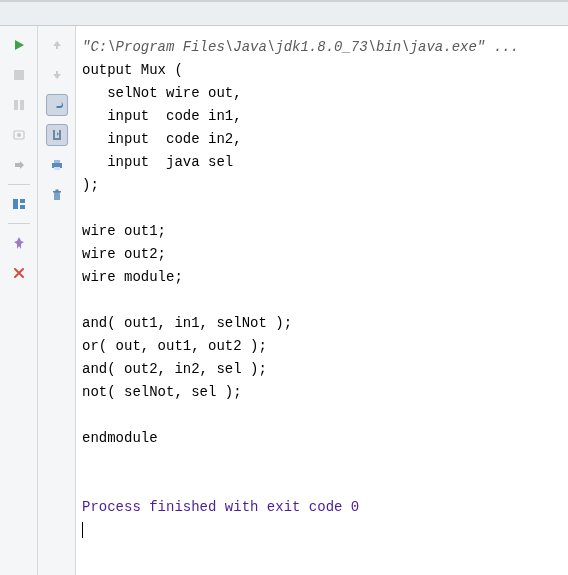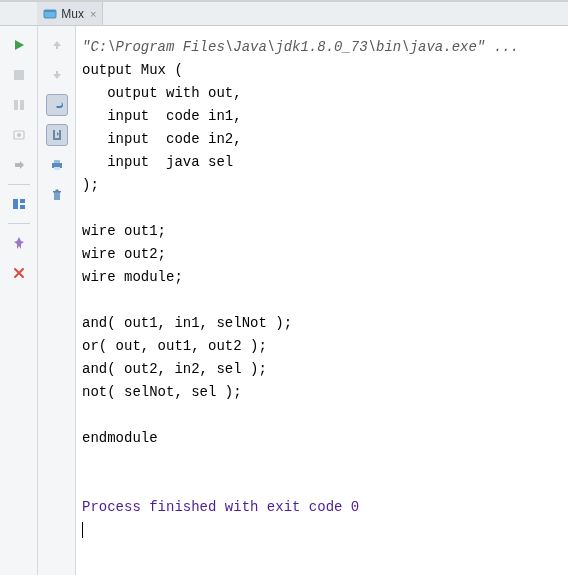--- a/index.html
+++ b/index.html
@@ -114,30 +114,20 @@
   .selected-btn {
     background: #cfd8e2;
     border: 1px solid #9aaac0;
   }
 </style>
 </head>
 <body>
 
 <div class="header">
   <span class="run-label">Run:</span>
-  <div class="tab">
-    <span class="tab-icon">
-      <svg width="14" height="14" viewBox="0 0 14 14">
-        <rect x="1" y="3" width="12" height="8" rx="1" fill="#6db4e3" stroke="#3a7bb0" stroke-width="0.8"></rect>
-        <rect x="1" y="3" width="12" height="2" fill="#4a93c9"></rect>
-      </svg>
-    </span>
-    <span class="tab-name">Mux</span>
-    <span class="tab-close">×</span>
-  </div>
 </div>
 
 <div class="body">
 
   <div class="left-gutter">
     <div class="icon-btn">
       <svg width="14" height="14" viewBox="0 0 14 14">
           <polygon points="3,2 12,7 3,12" fill="#3fa24a"></polygon>
         </svg>
     </div>
@@ -219,21 +209,21 @@
       <svg width="14" height="14" viewBox="0 0 14 14">
           <path d="M4 4h6v8H4z" fill="#7aa3c9"></path>
           <rect x="3" y="3" width="8" height="1.5" fill="#5a84ab"></rect>
           <rect x="5.5" y="1.5" width="3" height="1.5" fill="#5a84ab"></rect>
         </svg>
     </div>
   </div>
 
   <div class="console"><span class="cmd-line">"C:\Program Files\Java\jdk1.8.0_73\bin\java.exe" ...</span>
 <span>output Mux (</span>
-<span>   output with out,</span>
+<span>   selNot wire out,</span>
 <span>   input  code in1,</span>
 <span>   input  code in2,</span>
 <span>   input  java sel</span>
 <span>);</span>
 <span></span>
 <span>wire out1;</span>
 <span>wire out2;</span>
 <span>wire module;</span>
 <span></span>
 <span>and( out1, in1, selNot );</span>

